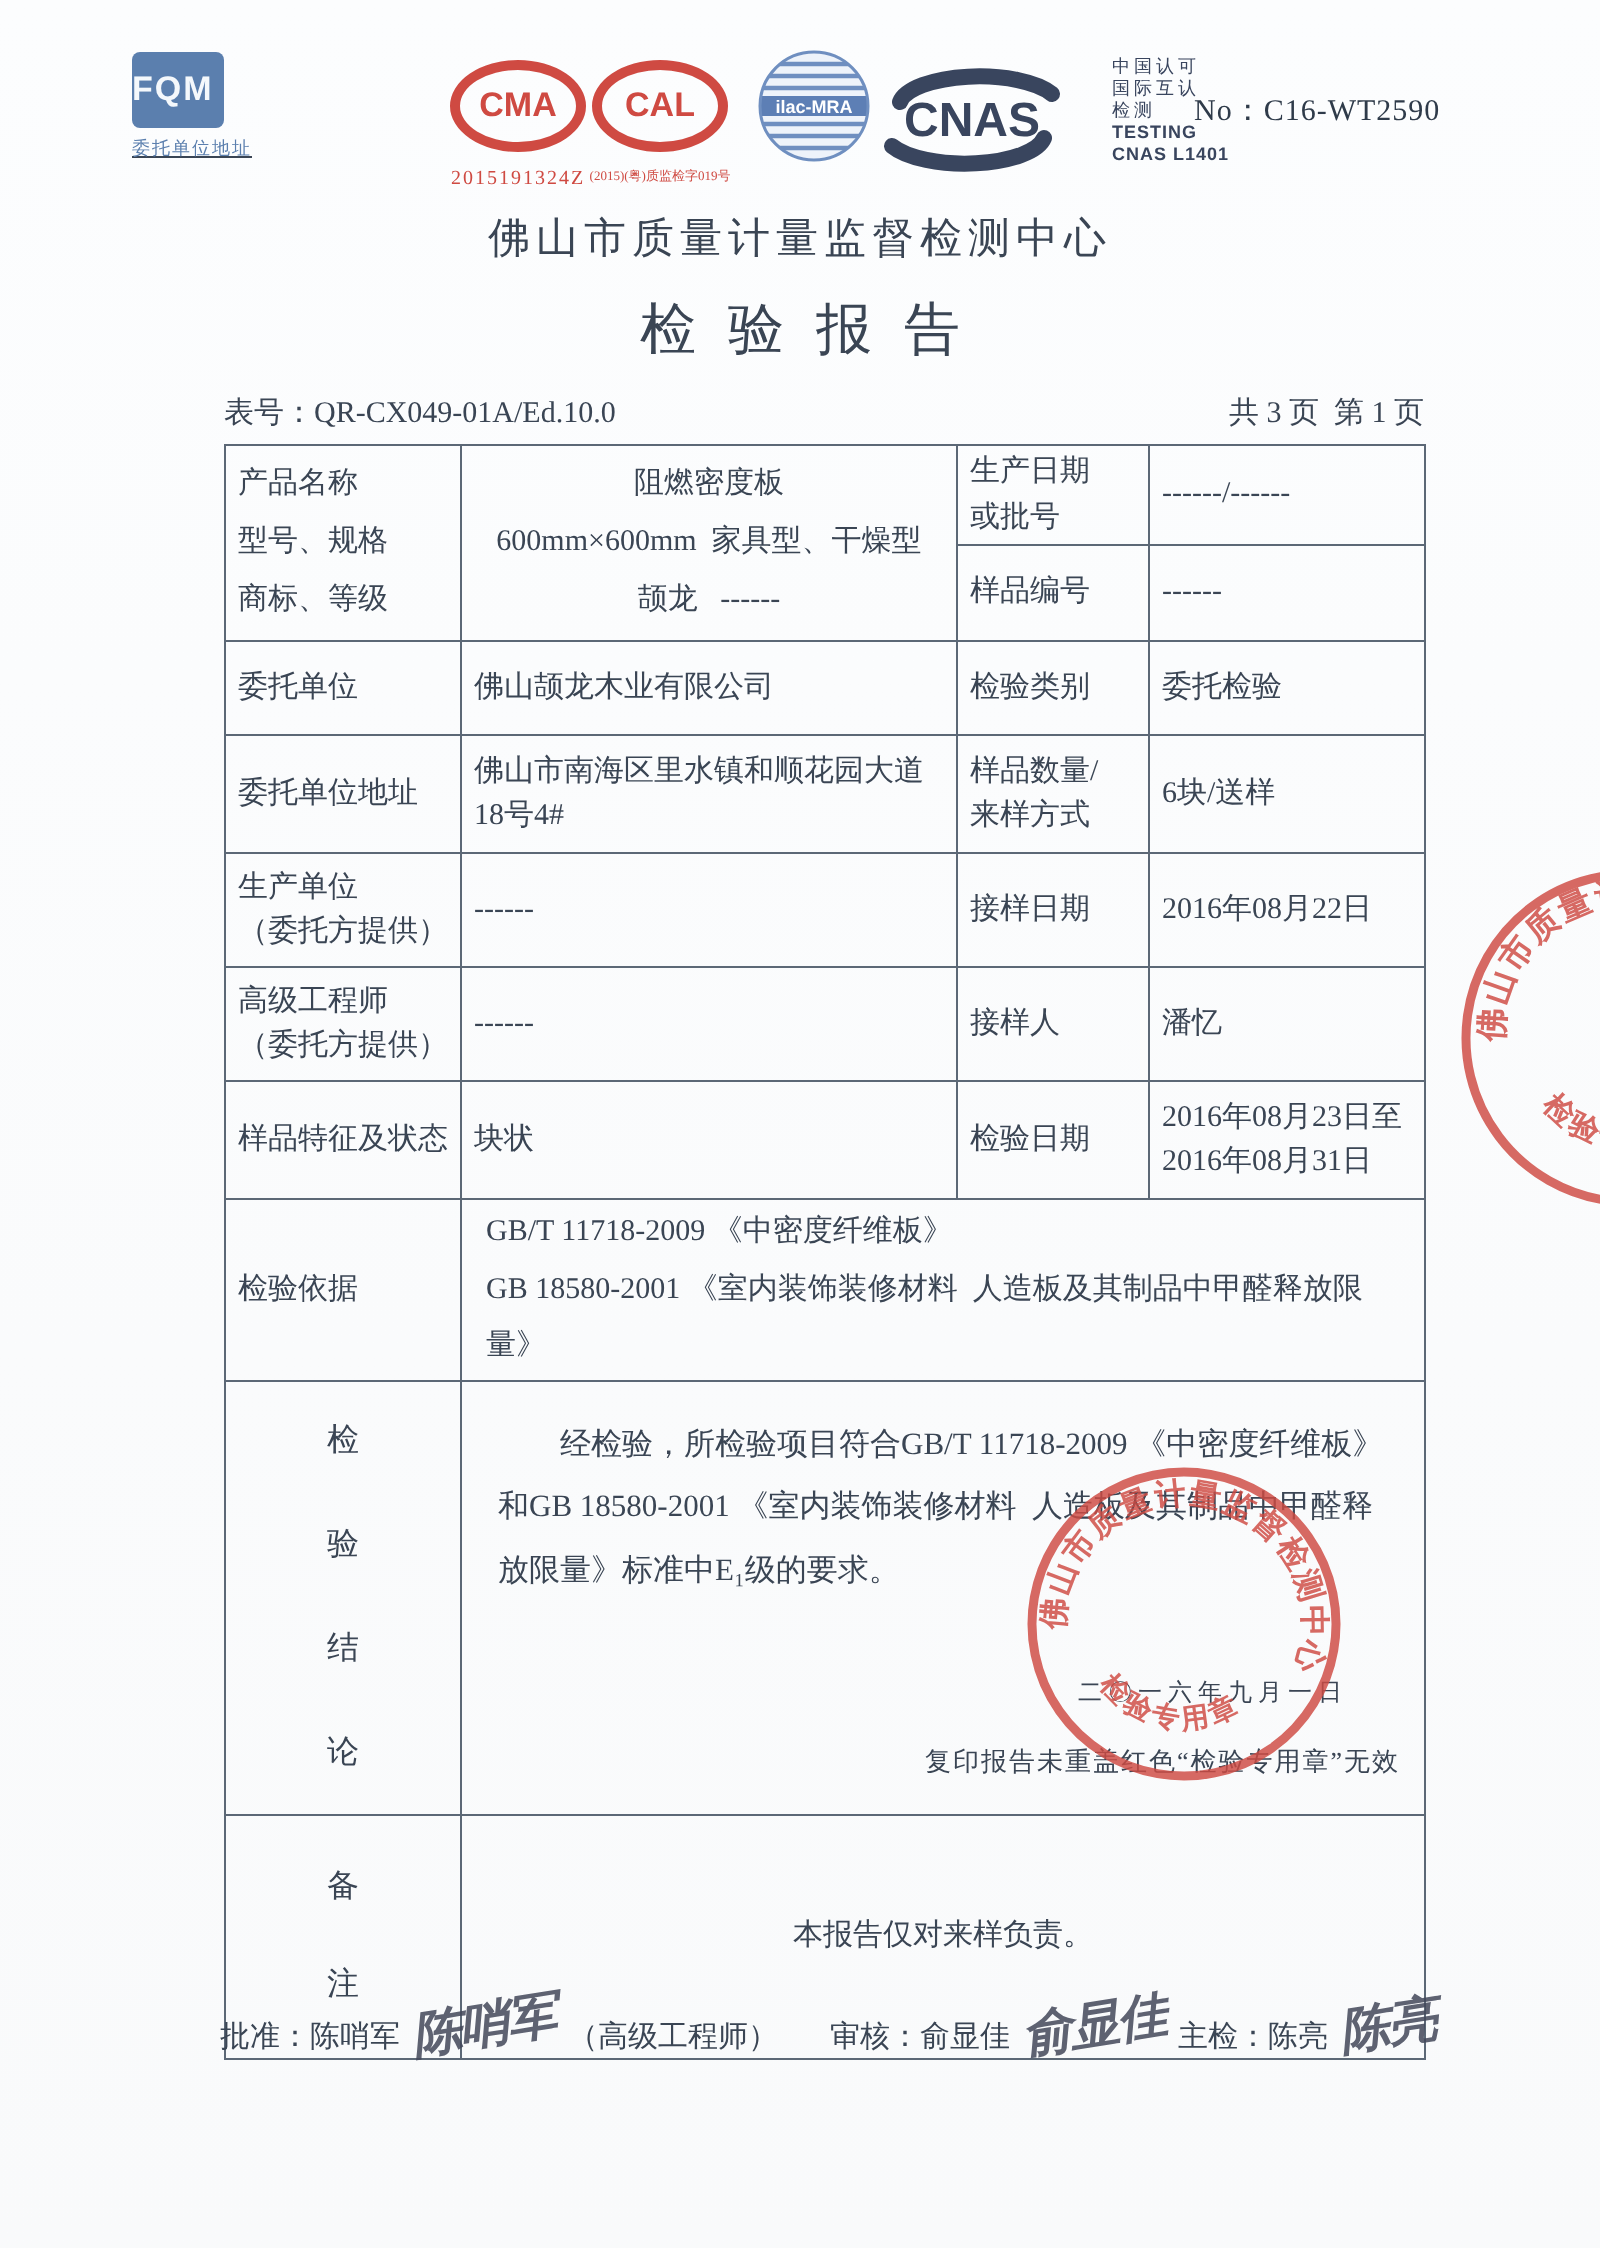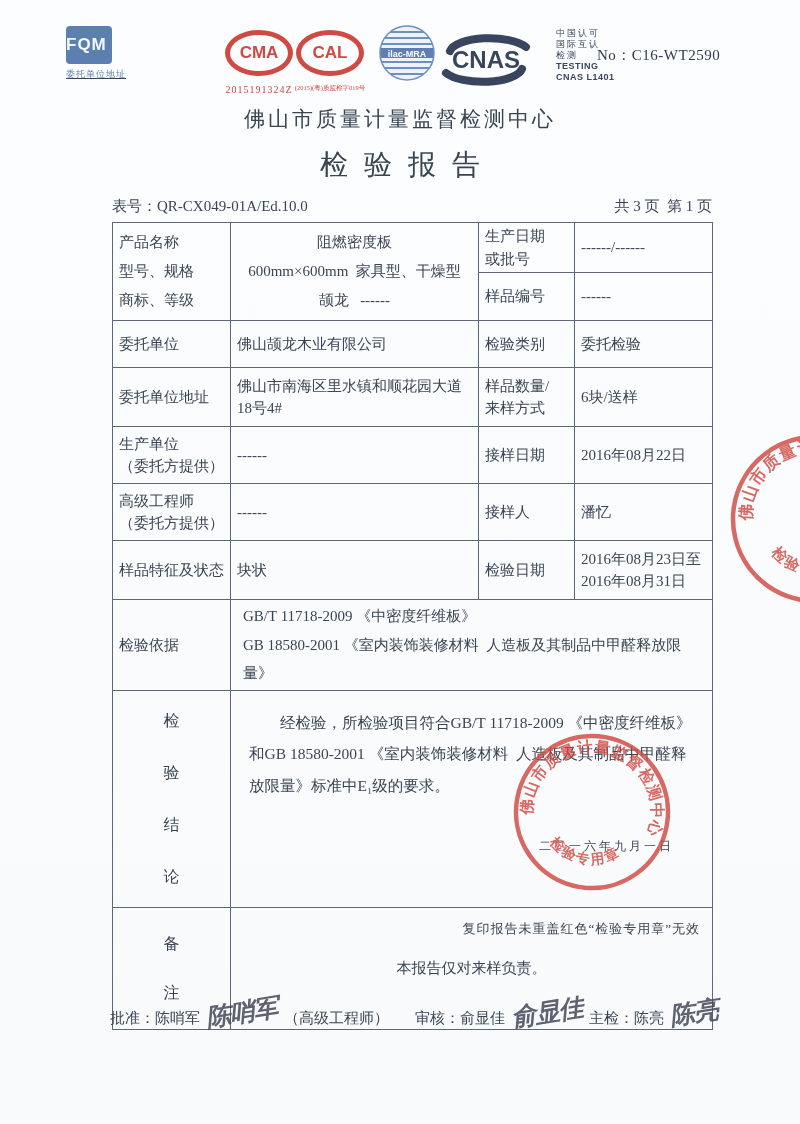--- a/index.html
+++ b/index.html
@@ -62,21 +62,21 @@
   .product-label div{line-height:1.95;}
   .product-value div{line-height:1.95;}
   .basis-cell div{line-height:1.9;padding-left:6px;}
 
   .vchars{display:flex;flex-direction:column;justify-content:space-between;align-items:center;
     padding:16px 0;box-sizing:border-box;height:100%;font-size:16px;}
   .conclusion-cell{position:relative;padding:0;}
   .conclusion-inner{position:relative;width:100%;height:212px;}
   .conclusion-text{margin:0;padding:14px 14px 0 12px;text-indent:2em;font-size:15.5px;line-height:2.05;}
   .conclusion-date{position:absolute;right:32px;top:144px;font-size:12px;letter-spacing:3px;}
-  .conclusion-note{position:absolute;right:6px;top:178px;font-size:13px;letter-spacing:1px;margin-top:48px;}
+  .conclusion-note{position:absolute;right:6px;top:178px;font-size:13px;letter-spacing:1px;}
   .remark-cell{text-align:center;}
 
   
   .stamp{pointer-events:none;opacity:.82;}
   .stamp-main{left:502px;top:722px;width:180px;height:180px;transform:rotate(10deg);}
   .stamp-edge{left:720px;top:424px;width:190px;height:190px;transform:rotate(8deg);}
 
   
   .footer-row{left:110px;top:998px;width:640px;font-size:15px;white-space:nowrap;}
   .footer-row .name{margin-right:4px;}

